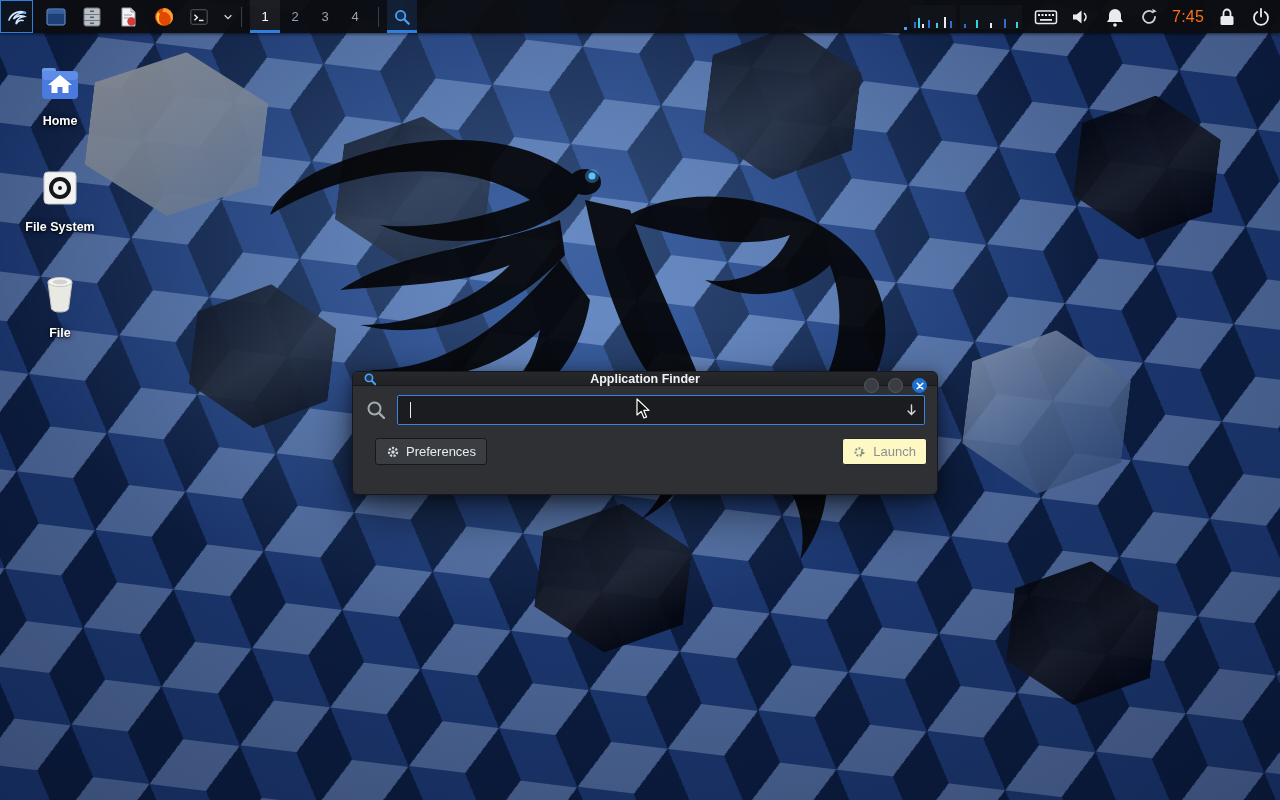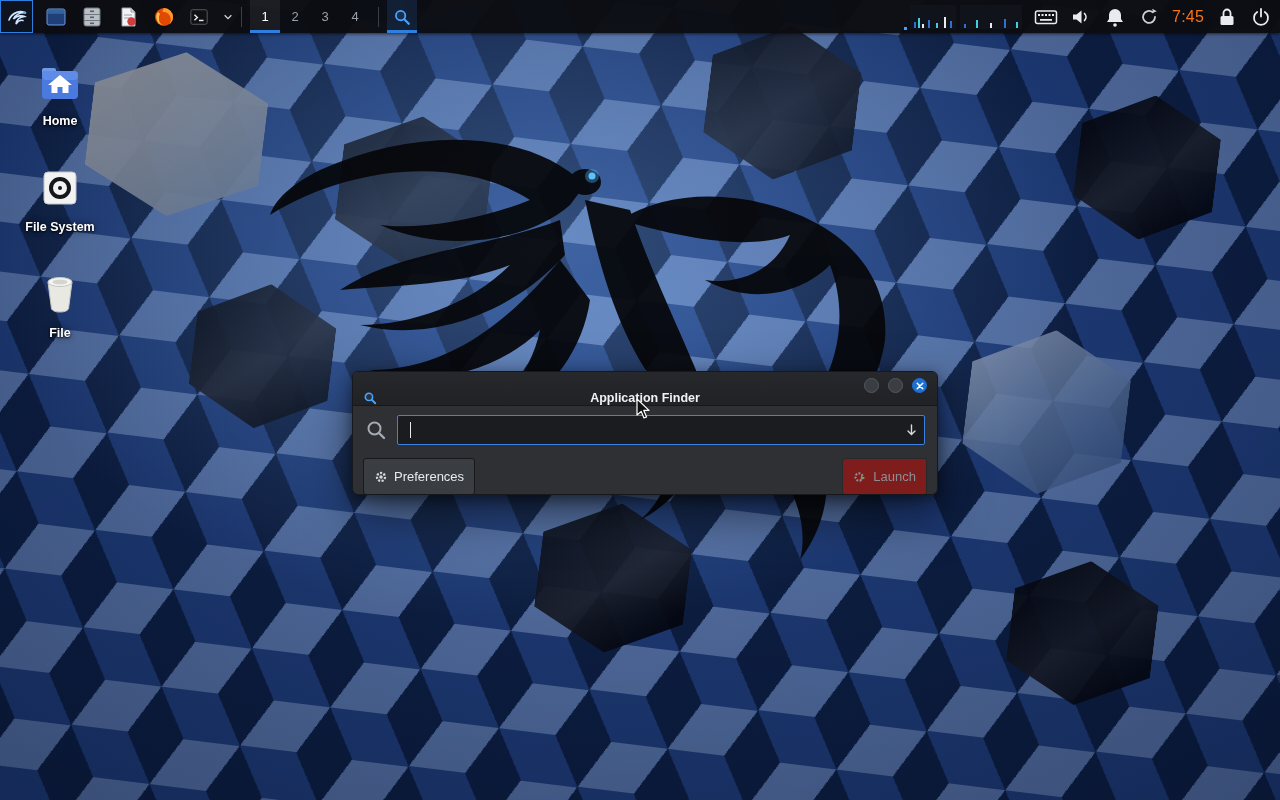--- a/index.html
+++ b/index.html
@@ -46,42 +46,42 @@
   .finder-launch { width:30px; height:33px; display:flex; align-items:center; justify-content:center;
     background:rgba(47,127,224,.16); border-bottom:3px solid #2f7fe0; padding-top:3px; }
   .p-right { position:absolute; right:0; top:0; height:33px; display:flex; align-items:center;
     gap:12px; padding-right:8px; }
   .clock { color:#f97316; font-size:16px; letter-spacing:.2px; }
 
   
   #finder { position:absolute; left:352px; top:371px; width:586px; height:124px; z-index:5;
     background:#2e3033; border:1px solid #17181b; border-radius:6px; overflow:hidden;
     box-shadow:0 18px 48px rgba(0,0,0,.55), 0 4px 14px rgba(0,0,0,.45); }
-  .titlebar { position:relative; height:34px; background:linear-gradient(#26282c,#202226);
-    border-bottom:1px solid #17181b; display:flex; align-items:flex-end; }
+  .titlebar { position:relative; height:14px; background:linear-gradient(#26282c,#202226);
+    border-bottom:1px solid #17181b; display:flex; align-items:flex-start; }
   .title { position:absolute; left:0; right:0; text-align:center; color:#f0f1f3;
     font-size:12.5px; font-weight:bold; }
   .tb-icon { margin-left:10px; display:flex; z-index:1; }
   .tb-btns { position:absolute; right:10px; top:0; height:27px; display:flex; align-items:center; gap:9px; }
   .wm-circle { width:15px; height:15px; border-radius:50%; background:#3a3d41; border:1px solid #55595e; }
   .wm-close { width:15px; height:15px; border-radius:50%; background:#1f6fd0; border:1px solid #1f6fd0;
     display:flex; align-items:center; justify-content:center; }
   .search-row { display:flex; align-items:center; padding:9px 12px 5px 12px; }
   .search-glyph { display:flex; margin-right:10px; }
   .input-wrap { position:relative; flex:1; }
   .search-input { width:100%; height:30px; background:#1a1c1f; border:1px solid #3a82e8;
     border-radius:2px; color:#e8eaed; font-size:13px; padding:0 26px 0 12px; outline:none;
     font-family:"Liberation Sans","DejaVu Sans",sans-serif; }
   .caret { position:absolute; left:13px; top:7px; width:1px; height:16px; background:#e8eaed; }
   .input-arrow { position:absolute; right:7px; top:8px; }
   .btn-row { display:flex; justify-content:space-between; align-items:center; padding:8px 10px 10px 10px; }
-  .btn { display:flex; align-items:center; gap:6px; height:37px; padding:0 10px; font-size:13px;
+  .btn { display:flex; align-items:center; gap:6px; height:27px; padding:0 10px; font-size:13px;
     background:#3a3d41; color:#e8eaed; border:1px solid #17181b; border-radius:3px;
-    font-family:"Liberation Sans","DejaVu Sans",sans-serif; }
-  .btn.disabled { background:#7f1d1d; color:#8a8f94; border-color:#26282b; }
+    font-family:"Liberation Sans","DejaVu Sans",sans-serif;margin-left:12px; }
+  .btn.disabled { background:#fef9c3; color:#8a8f94; border-color:#26282b; }
 
   #cursor { position:absolute; left:636px; top:398px; z-index:12; }
 </style>
 </head>
 <body>
 
 <div id="root">
 
   <div class="wallpaper">
     <div class="cube glass" style="left:200px;top:250px;width:175px;height:165px;"></div>

